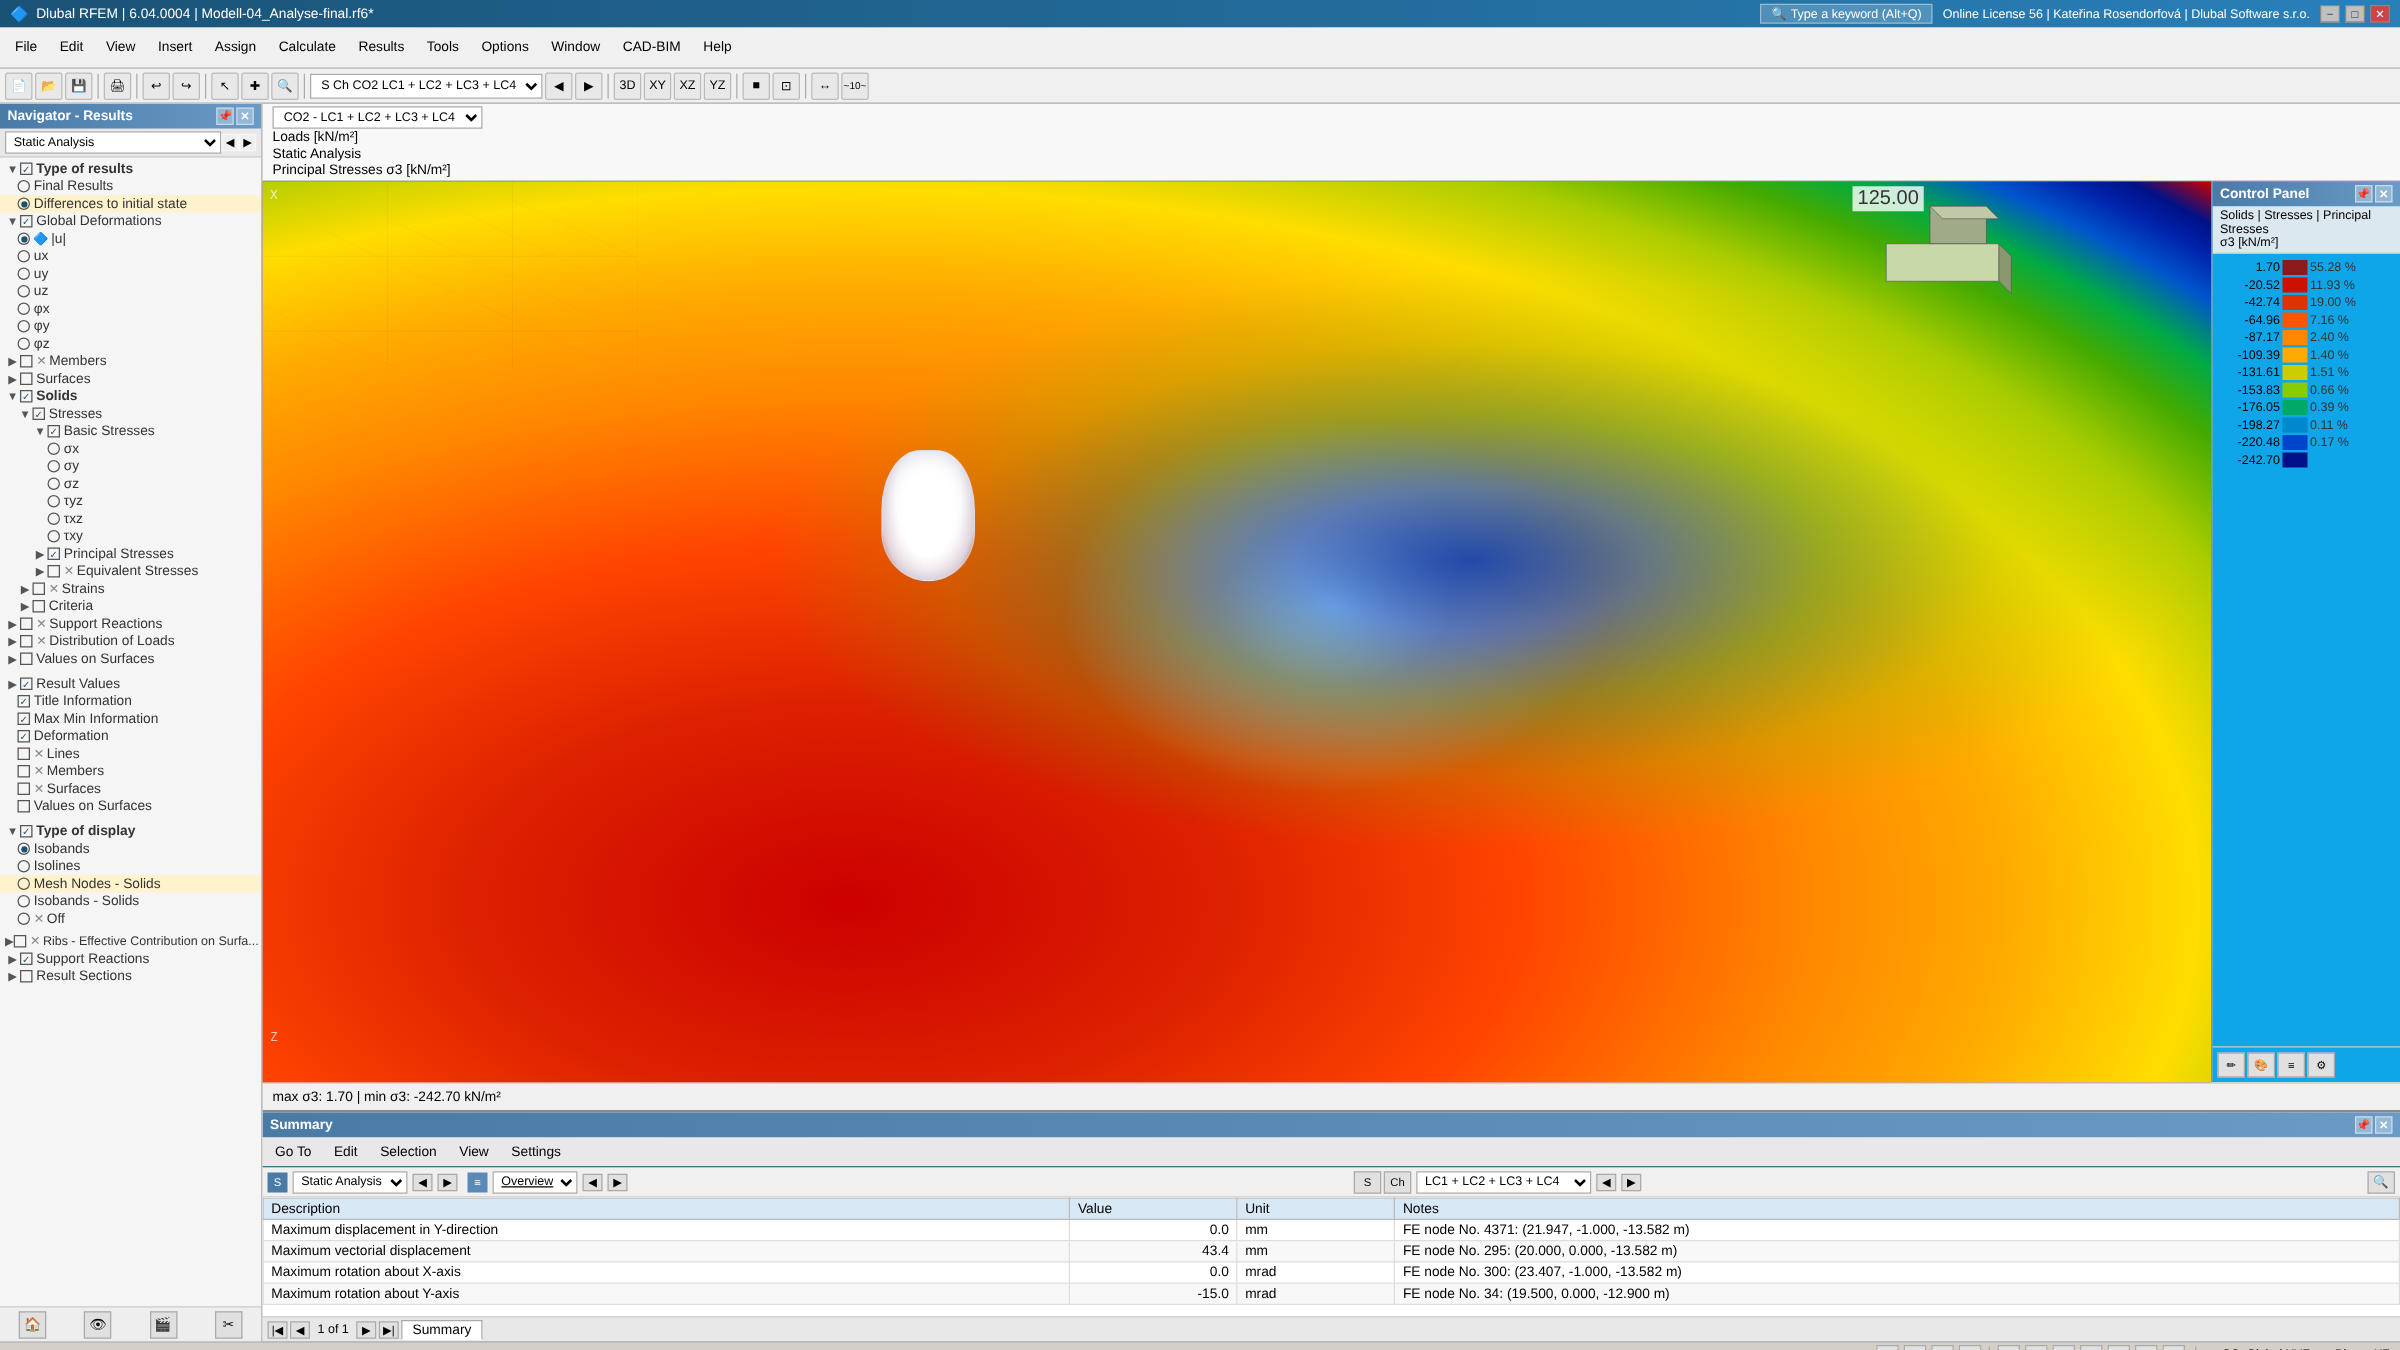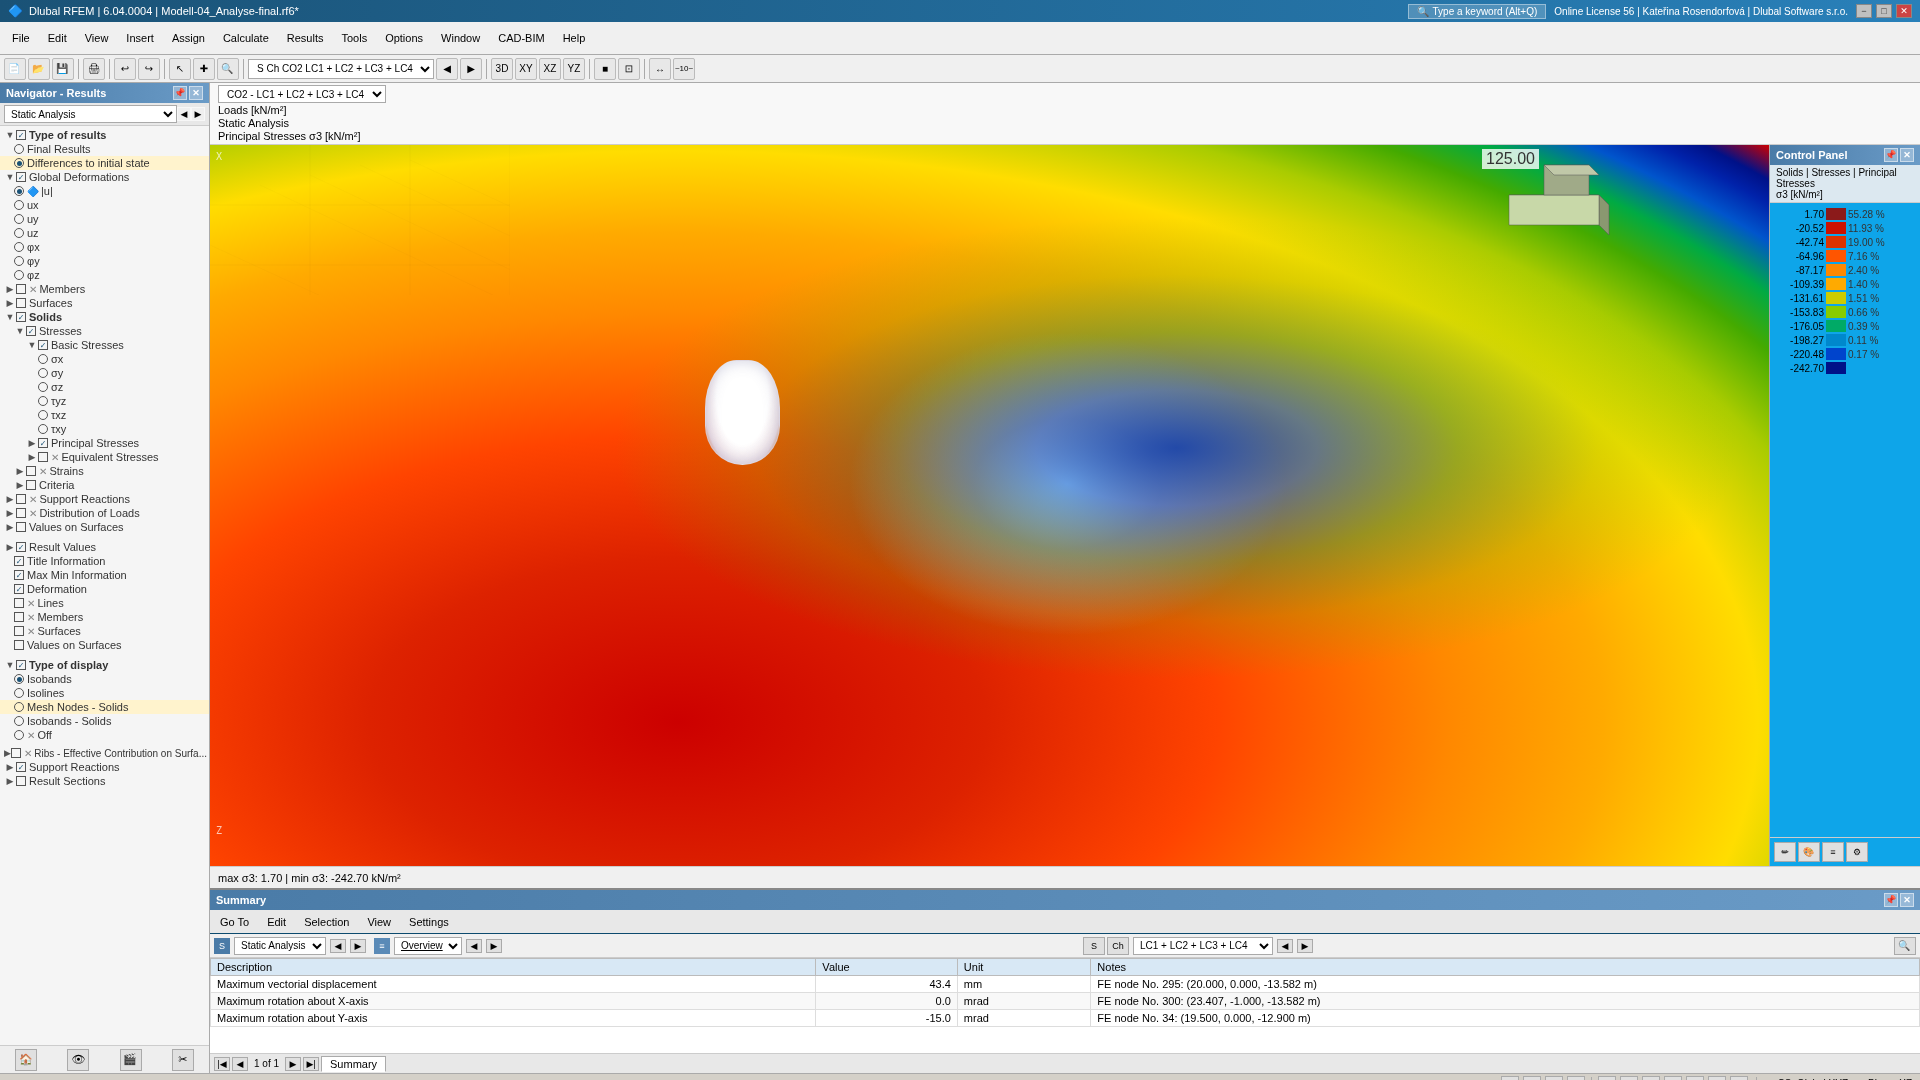--- a/index.html
+++ b/index.html
@@ -867,20 +867,26 @@
           <thead>
             <tr>
               <th>Description</th>
               <th>Value</th>
               <th>Unit</th>
               <th>Notes</th>
             </tr>
           </thead>
           <tbody id="summary-tbody">
               <tr>
+        <td>Maximum displacement in Y-direction</td>
+        <td class="td-value">0.0</td>
+        <td class="td-unit">mm</td>
+        <td>FE node No. 4371: (21.947, -1.000, -13.582 m)</td>
+      </tr>
+              <tr>
         <td>Maximum vectorial displacement</td>
         <td class="td-value">43.4</td>
         <td class="td-unit">mm</td>
         <td>FE node No. 295: (20.000, 0.000, -13.582 m)</td>
       </tr>
               <tr>
         <td>Maximum rotation about X-axis</td>
         <td class="td-value">0.0</td>
         <td class="td-unit">mrad</td>
         <td>FE node No. 300: (23.407, -1.000, -13.582 m)</td>

